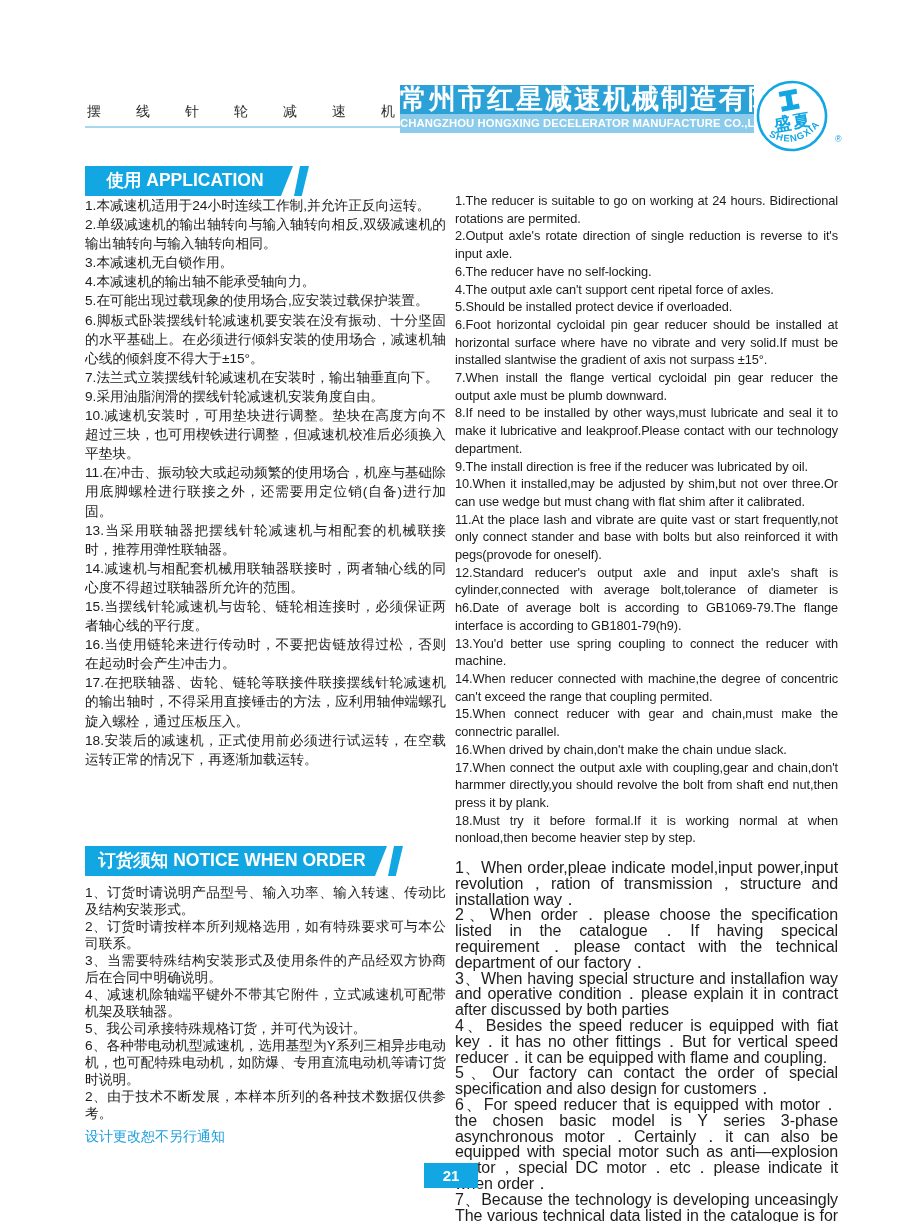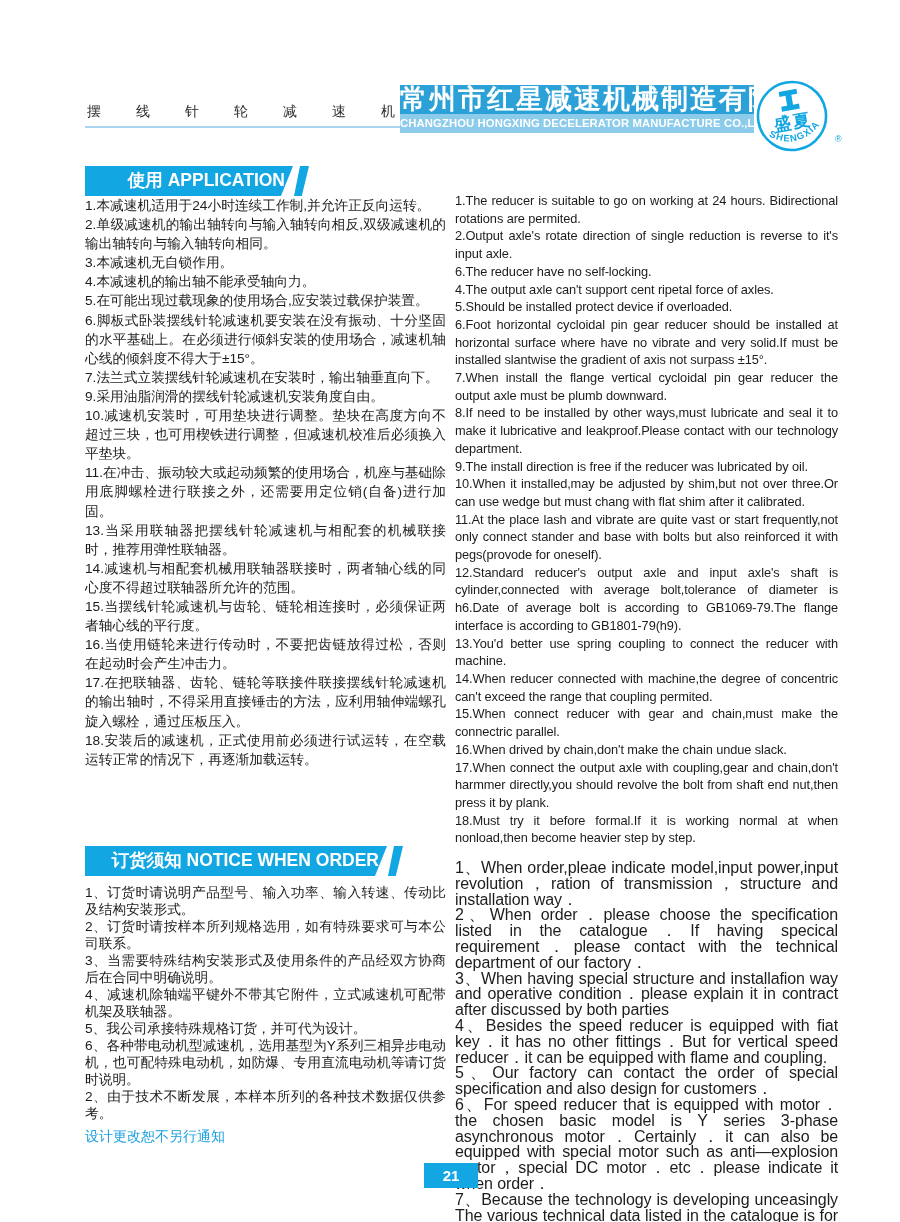--- a/index.html
+++ b/index.html
@@ -27,21 +27,21 @@
   .logo circle{fill:none;stroke:var(--accent,#12a7e3);stroke-width:2.6;}
   .logo-emblem{fill:var(--accent,#12a7e3);}
   .logo-cn{fill:var(--accent,#12a7e3);font-size:17px;font-weight:bold;letter-spacing:2px;text-anchor:middle;}
   .logo-en{fill:var(--accent,#12a7e3);font-size:9.5px;font-weight:bold;letter-spacing:1px;}
   .logo-reg{fill:var(--accent,#12a7e3);font-size:9px;}
   
   .ribbon{position:absolute;height:30px;}
   .ribbon-body{
     position:absolute;left:0;top:0;bottom:0;right:16px;
     background:var(--accent,#12a7e3);color:#fff;font-weight:bold;font-size:17.5px;
-    line-height:29px;text-align:right;padding-right:8px;
+    line-height:29px;text-align:center;padding-right:8px;
     clip-path:polygon(0 0,100% 0,calc(100% - 12px) 100%,0 100%);
     white-space:nowrap;
   }
   .ribbon-tip{
     position:absolute;right:0;top:0;width:15px;height:100%;
     background:var(--accent,#12a7e3);
     clip-path:polygon(40% 0,100% 0,52% 100%,0 100%);
   }
   .r1{left:85px;top:166px;width:224px;}
   .r2{left:85px;top:846px;width:318px;}

